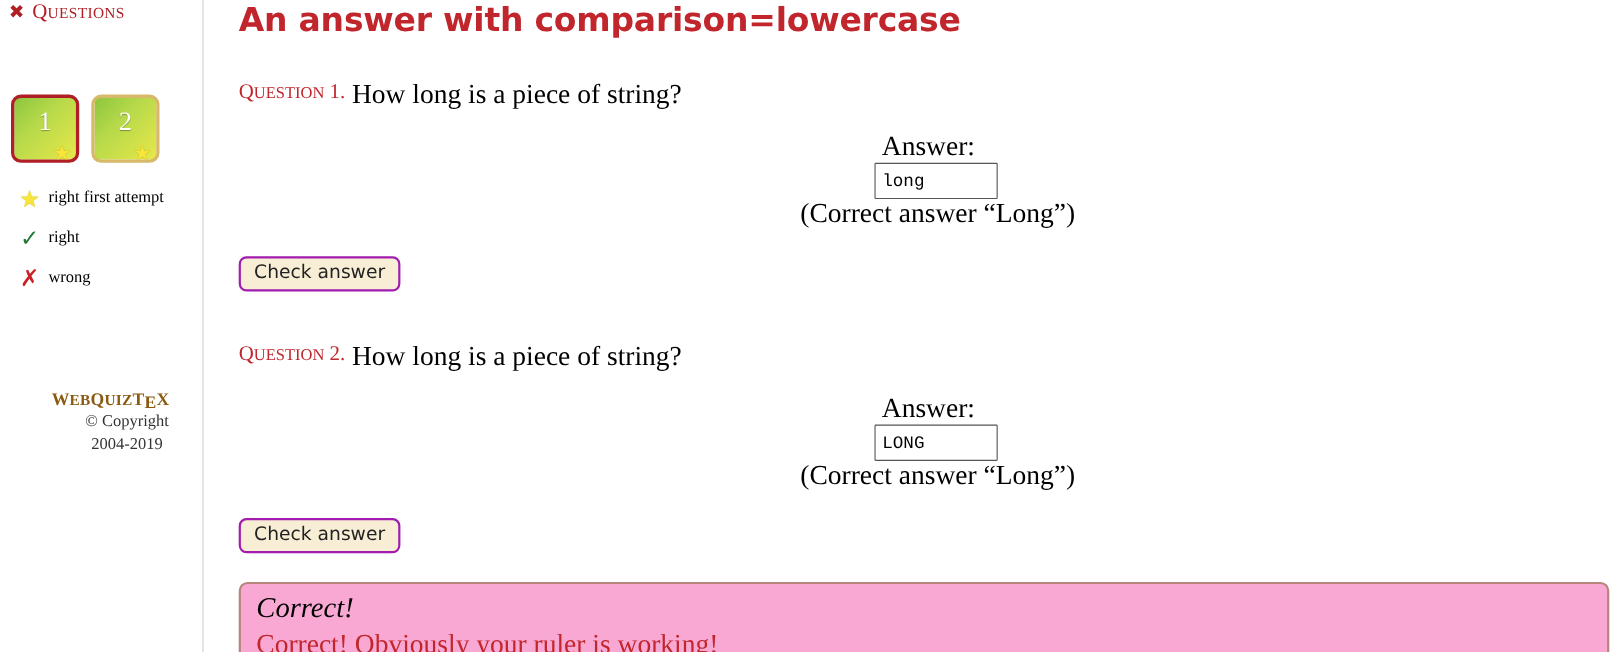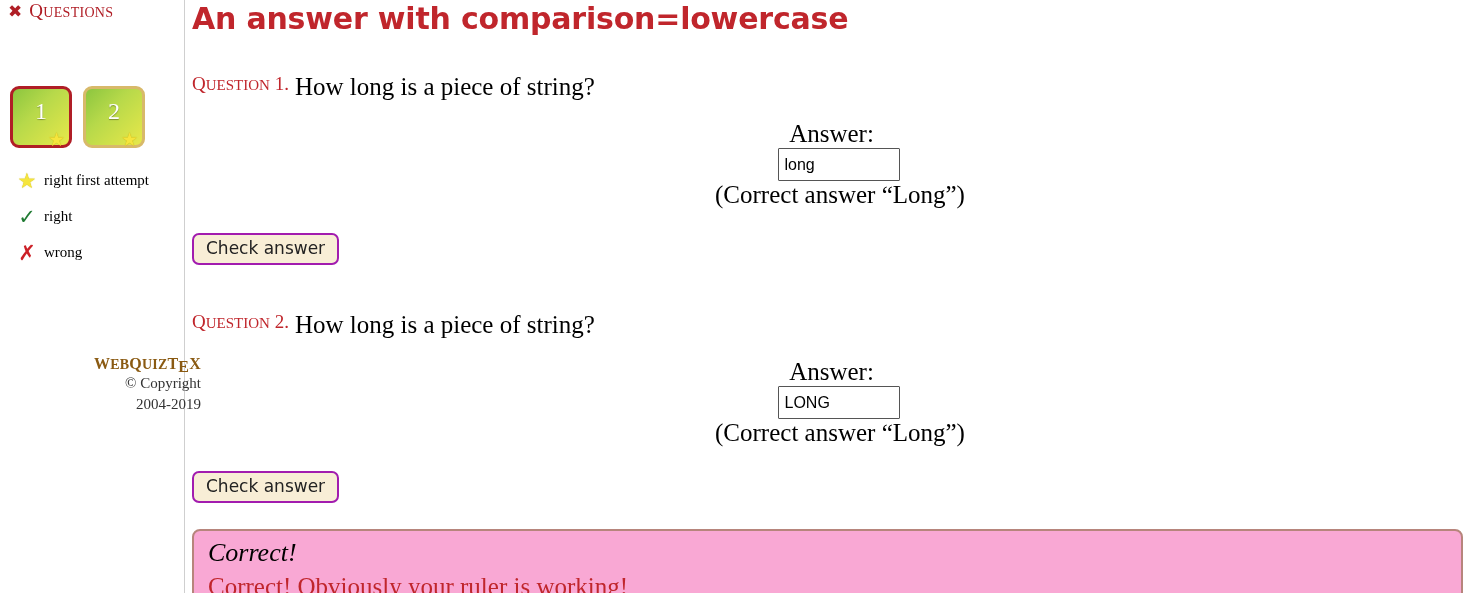--- a/index.html
+++ b/index.html
@@ -124,21 +124,21 @@
     line-height: 1.22;
     padding-top: 1px;
   }
 
   
   #sidefoot {
     position: absolute;
     left: 0;
     top: 355px;
     width: 201px;
-    text-align: right;
+    text-align: center;
   }
   .logo {
     font-family: "Liberation Serif", serif;
     font-size: 14px;
     font-weight: bold;
     color: #8a5a12;
     letter-spacing: 0.2px;
   }
   .logo .cap { font-size: 16px; }
   .logo .sub { position: relative; top: 3px; font-size: 16px; }
@@ -147,21 +147,21 @@
     font-size: 15px;
     color: #333333;
     line-height: 1.33;
     margin-top: 1px;
     padding-left: 30px;
   }
 
   
   #main {
     position: absolute;
-    left: 192px;
+    left: 217px;
     top: 0;
     right: 0;
     height: 593px;
   }
   #page-title {
     font-family: "DejaVu Sans", sans-serif;
     font-weight: bold;
     font-size: 30px;
     color: #c0262c;
     margin: 0;
@@ -193,25 +193,25 @@
     margin-top: 19px;
     flex-direction: column;
   }
   .alabel {
     font-family: "Liberation Serif", serif;
     font-size: 25px;
     color: #000000;
   }
   .ansbox {
     margin-left: 14px;
-    width: 122px;
+    width: 112px;
     height: 33px;
     border: 1px solid #555555;
     background: #ffffff;
-    font-family: Liberation Sans, sans-serif;
+    font-family: Liberation Mono, monospace;
     font-size: 16px;
     color: #000000;
     padding: 0 6px;
     box-sizing: border-box;
     border-radius: 1px;
   }
   .correctnote {
     margin-left: 17px;
     font-family: "Liberation Serif", serif;
     font-size: 25px;

